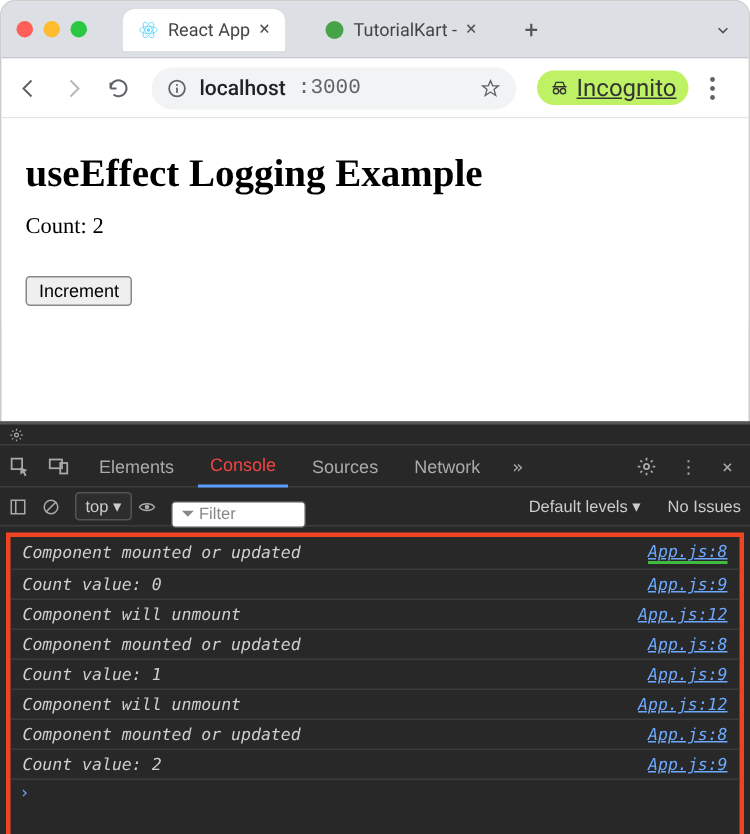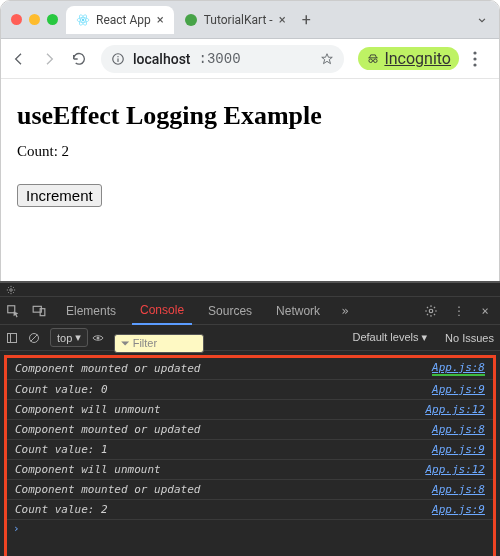--- a/index.html
+++ b/index.html
@@ -13,21 +13,21 @@
     border: 1px solid #ccc;
     border-radius: 10px;
   }
   
   .title-bar {
     height: 38px;
     background: #dcdfe3;
     display: flex;
     align-items: center;
     padding: 0 10px;
-    gap: 0;
+    gap: 16px;
     border-bottom: 1px solid #c5c8cc;
   }
   .traffic { display: flex; gap: 7px; align-items: center; margin-right: 8px;}
   .dot { width: 11px; height: 11px; border-radius: 50%; }
   .red { background: #ff5f57; }
   .yellow { background: #febc2e; }
   .green { background: #28c840; }
   .tab {
     display: flex;
     align-items: center;
@@ -82,21 +82,21 @@
   .page {
     padding: 10px 16px;
     font-family: "Times New Roman", serif;
     color: #000;
     background: #fff;
   }
   .page h1 { font-size: 26px; font-weight: bold; margin: 12px 0; font-family: Liberation Serif, serif; }
   .page p { font-size: 15px; margin: 4px 0 24px; }
   .page button {
     font-family: -apple-system, sans-serif;
-    font-size: 15px;
+    font-size: 12px;
     padding: 2px 8px;
     background: #efefef;
     border: 1px solid #888;
     border-radius: 3px;
   }
 
   
   .devtools {
     background: #282828;
     color: #ccc;
@@ -141,21 +141,21 @@
     border-radius: 3px;
     color: #ccc;
     background: #2d2d2d;
   }
   .filter-box {
     flex: 0 1 90px;
     border: 1px solid #555;
     border-radius: 3px;
     padding: 2px 6px;
     color: #888;
-    background: #fef9c3;
+    background: #ffffff;
     margin-top: 11px;
   }
   .console-body {
     border: 3px solid #ef4423;
     margin: 4px;
     background: #282828;
     height: calc(100% - 68px);
     overflow: hidden;
   }
   .log-row {

